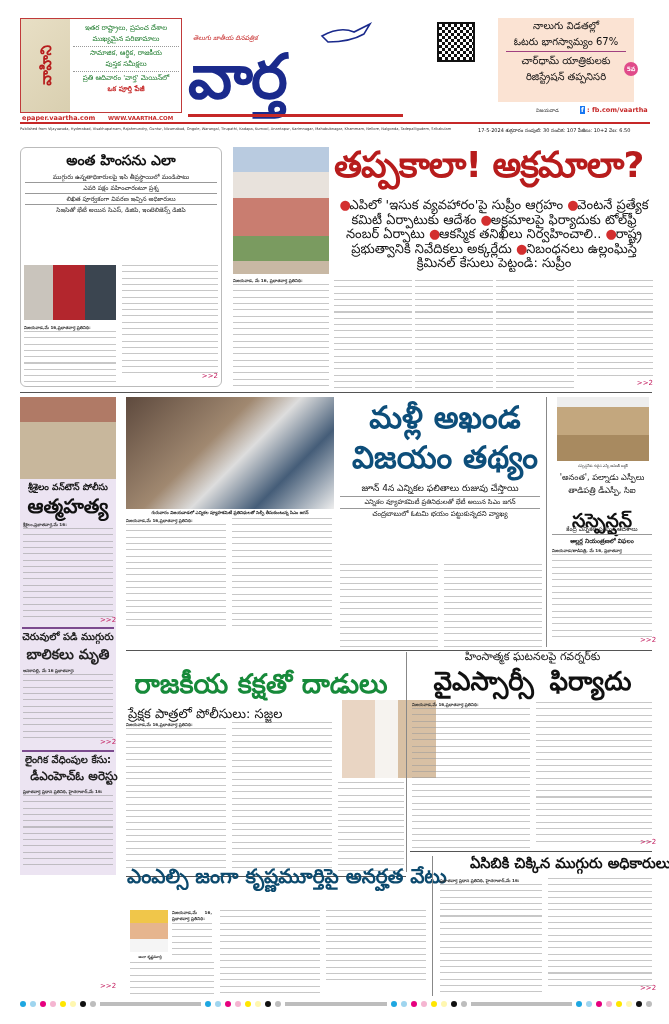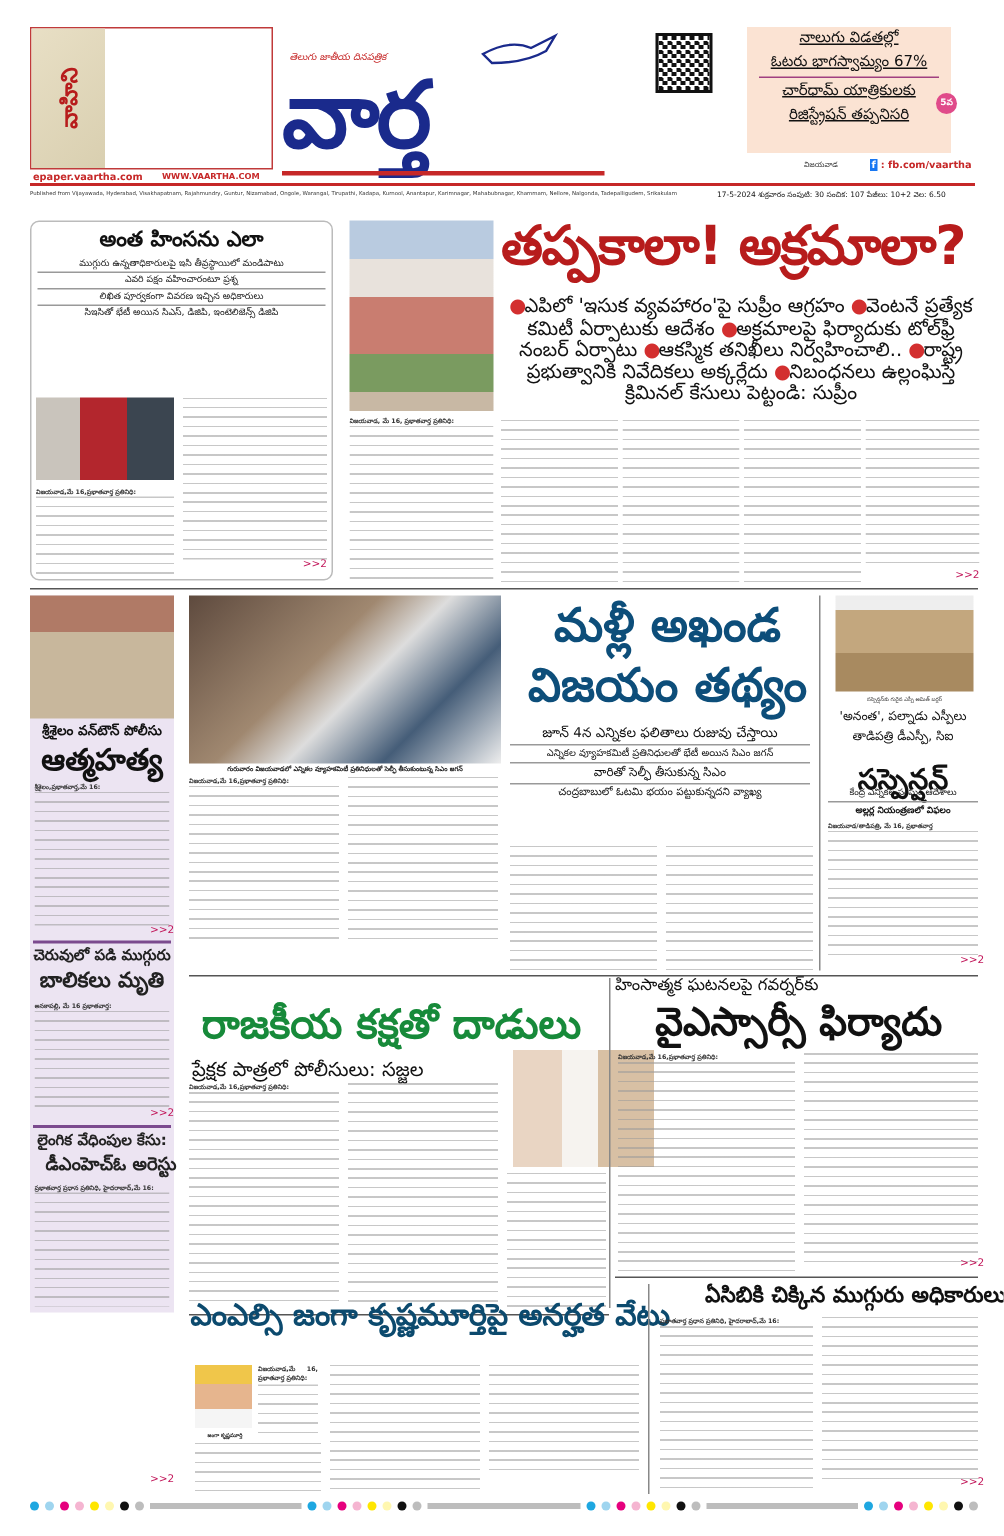--- a/index.html
+++ b/index.html
@@ -18,21 +18,21 @@
   .promo-lines .red { color: #c62828; font-weight: bold; }
   .promo-lines hr { border: 0; border-top: 1px dotted #999; margin: 1px 0; }
   .epaper { left: 22px; top: 114px; font-size: 6.5px; color: #c62828; font-weight: bold; }
   .www { left: 108px; top: 115px; font-size: 5.5px; color: #c62828; font-weight: bold; }
   .logo-tag { left: 193px; top: 34px; font-size: 6.5px; color: #c62828; font-style: italic; }
   .logo { left: 188px; top: 42px; width: 225px; height: 70px; color: #1a2a8c; font-weight: 900; font-size: 62px; line-height: 70px; letter-spacing: -2px; font-family: "DejaVu Sans", sans-serif; }
   .logo-rule { left: 188px; top: 114px; width: 215px; height: 3px; background: #c62828; }
   .dove { left: 320px; top: 22px; width: 60px; height: 22px; }
   .qr { left: 437px; top: 22px; width: 38px; height: 40px; background:
       repeating-conic-gradient(#111 0 25%, #fff 0 50%) 0 0/6px 6px; border: 2px solid #111; }
-  .promo-right { left: 498px; top: 18px; width: 136px; height: 84px; background: #fbe3d3; text-align: center; font-size: 10px; line-height: 16px; color: #111; text-decoration: underline; }
+  .promo-right { left: 498px; top: 18px; width: 136px; height: 84px; background: #fbe3d3; text-align: center; font-size: 10px; line-height: 16px; color: #111; }
   .promo-right hr { border: 0; border-top: 1px solid #a04080; margin: 1px 8px; }
   .five { right: -4px; top: 44px; width: 14px; height: 14px; border-radius: 50%; background: #e04b8a; color: #fff; font-size: 6px; line-height: 14px; font-weight: bold; }
   .city-top { left: 536px; top: 107px; font-size: 5px; color: #333; }
   .fb { left: 580px; top: 106px; font-size: 6.5px; color: #c62828; font-weight: bold; }
   .fb b { background: #1877f2; color: #fff; padding: 0 1px; }
   .published { left: 20px; top: 127px; width: 460px; font-size: 3.6px; color: #333; white-space: nowrap; overflow: hidden; }
   .dateline-top { left: 478px; top: 127px; font-size: 5px; color: #111; white-space: nowrap; }
   .top-rule { left: 20px; top: 122px; width: 630px; height: 2px; background: #c62828; }
 
   
@@ -66,39 +66,49 @@
   .vote-sub div { border-bottom: 1px solid #999; padding: 1px 0; }
   .dsp-photo { left: 557px; top: 397px; width: 92px; height: 64px; background: linear-gradient(#eee 0 15%, #c3a77e 15% 60%, #a88a60 60%); }
   .dsp-cap { left: 557px; top: 464px; width: 92px; font-size: 3.6px; text-align: center; color: #333; }
   .dsp-k1 { left: 552px; top: 471px; width: 100px; font-size: 8.2px; text-align: center; color: #111; line-height: 13px; }
   .dsp-head { left: 552px; top: 497px; width: 100px; font-size: 19px; text-align: center; font-weight: 900; color: #111; margin-top: 12px; }
   .dsp-sub { left: 552px; top: 523px; width: 100px; font-size: 6px; text-align: center; color: #111; line-height: 11px; }
 
   .pol-head { left: 126px; top: 668px; width: 270px; font-size: 27px; color: #178a3a; font-weight: 900; text-align: center; white-space: nowrap; }
   .pol-sub { left: 128px; top: 706px; width: 200px; font-size: 13px; color: #111; white-space: nowrap; }
   .sajjala-photo { left: 342px; top: 700px; width: 94px; height: 78px; background: linear-gradient(90deg, #e9d5c3 0 35%, #f6f3ef 35% 60%, #d8c0a4 60%); }
-  .gov-k { left: 410px; top: 650px; width: 245px; font-size: 11px; color: #111; }
-  .gov-head { left: 410px; top: 667px; width: 245px; font-size: 26px; text-align: center; color: #111; font-weight: 900; white-space: nowrap; }
+  .gov-k { left: 410px; top: 650px; width: 245px; font-size: 11px; text-align: center; color: #111; }
+  .gov-head { left: 410px; top: 667px; width: 245px; font-size: 26px; text-align: center; color: #111; font-weight: 900; white-space: nowrap; font-family: Liberation Mono, monospace; }
 
   .mlc-head { left: 127px; top: 864px; width: 330px; font-size: 20px; color: #0c4a6e; font-weight: 900; white-space: nowrap; }
   .mlc-photo { left: 130px; top: 910px; width: 38px; height: 42px; background: linear-gradient(#f0c64a 0 30%, #e6b58e 30% 70%, #f5f5f5 70%); }
   .mlc-cap { left: 130px; top: 955px; width: 40px; font-size: 3.6px; text-align: center; font-weight: bold; }
   .acb-head { left: 470px; top: 855px; width: 185px; font-size: 14.5px; color: #111; font-weight: 900; white-space: nowrap; }
 
   .reg-bar { left: 20px; top: 1000px; width: 632px; height: 8px; display: flex; align-items: center; gap: 4px; }
   .dot { width: 6px; height: 6px; border-radius: 50%; display: inline-block; }
   .bar-grey { flex: 1; height: 4px; background: #bdbdbd; }
 </style>
 </head>
 <body>
 
 <div class="abs promo-left">
   <div class="abs promo-strip">
       <span>వాహిని</span>
     </div>
+  <div class="abs promo-lines">
+    <div>ఇతర రాష్ట్రాలు, ప్రపంచ దేశాల</div>
+    <div>ముఖ్యమైన పరిణామాలు</div>
+    <hr>
+    <div>సామాజిక, ఆర్థిక, రాజకీయ</div>
+    <div>పుస్తక సమీక్షలు</div>
+    <hr>
+    <div>ప్రతి ఆదివారం 'వార్త' మెయిన్‌లో</div>
+    <div class="red">ఒక పూర్తి పేజీ</div>
+  </div>
 </div>
 <div class="abs epaper">epaper.vaartha.com</div>
 <div class="abs www">WWW.VAARTHA.COM</div>
 
 <div class="abs logo-tag">తెలుగు జాతీయ దినపత్రిక</div>
 <svg class="abs dove" viewBox="0 0 60 22">
     <path d="M2 14 Q20 4 34 10 L50 2 L44 12 Q30 20 8 20 Z" fill="none" stroke="#1a2a8c" stroke-width="1.6"></path>
   </svg>
 <div class="abs logo">వార్త</div>
 <div class="abs logo-rule"></div>
@@ -177,21 +187,20 @@
 <div class="abs selfie-photo"></div>
 <div class="abs selfie-cap">గురువారం విజయవాడలో ఎన్నికల వ్యూహకమిటీ ప్రతినిధులతో సెల్ఫీ తీసుకుంటున్న సిఎం జగన్</div>
 <div class="abs body-text" style="left:126px; top:518px; width:100px; height:112px"><span class="dateline">విజయవాడ,మే 16,ప్రభాతవార్త ప్రతినిధి:</span><span class="filler"></span></div>
 <div class="abs body-text" style="left:232px; top:518px; width:100px; height:112px">
     <span class="filler"></span>
   </div>
 <div class="abs vote-head">మళ్లీ అఖండ విజయం తథ్యం</div>
 <div class="abs vote-sub">
   <div style="font-size:9px">జూన్ 4న ఎన్నికల ఫలితాలు రుజువు చేస్తాయి</div>
   <div style="font-size:6.5px">ఎన్నికల వ్యూహకమిటీ ప్రతినిధులతో భేటీ అయిన సిఎం జగన్</div>
-  <div style="font-size:8px">వారితో సెల్ఫీ తీసుకున్న సిఎం</div>
   <div style="font-size:7px; border:0">చంద్రబాబులో ఓటమి భయం పట్టుకున్నదని వ్యాఖ్య</div>
 </div>
 <div class="abs body-text" style="left:340px; top:564px; width:98px; height:84px">
     <span class="filler"></span>
   </div>
 <div class="abs body-text" style="left:444px; top:564px; width:98px; height:84px">
     <span class="filler"></span>
   </div>
 <div class="abs vrule" style="left:546px; top:397px; height:250px"></div>
 

